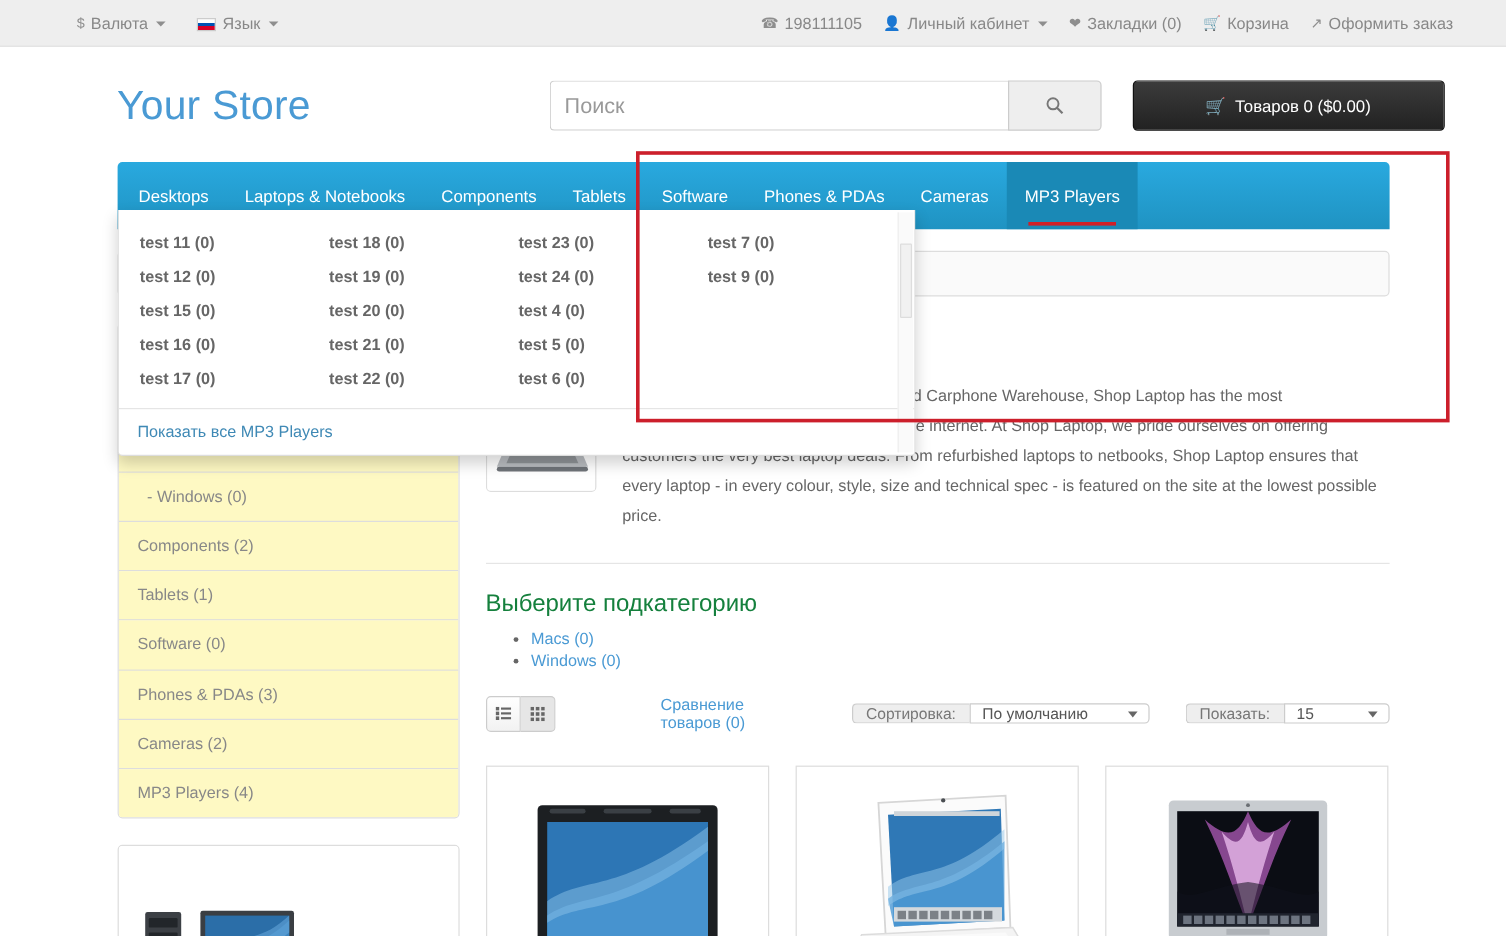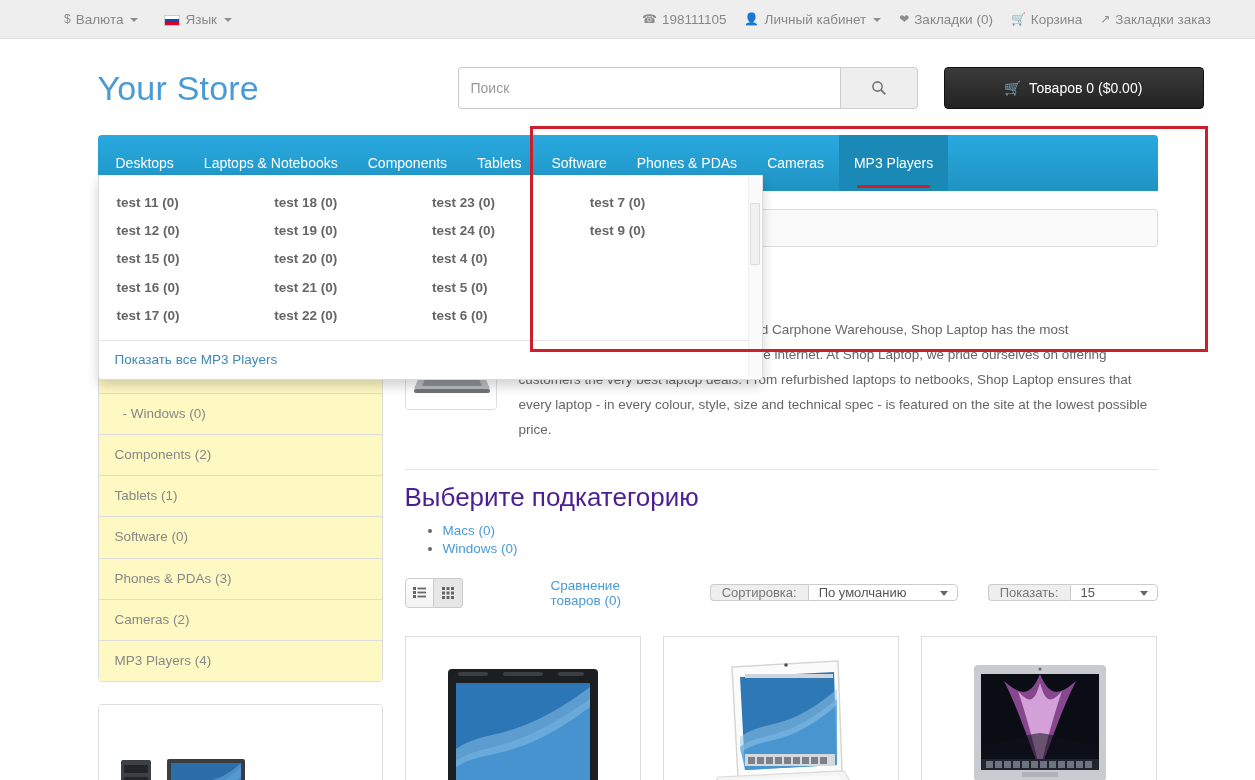--- a/index.html
+++ b/index.html
@@ -46,21 +46,21 @@
   
   .header { display:flex; align-items:center; height:84px; padding-top:14px; }
   .logo {
     font-size:34px; color:#4a9ad4; font-weight:400;
     letter-spacing:.2px; margin-left:46px; white-space:nowrap;
   }
   .search-wrap { margin-left:auto; display:flex; width:460px; height:42px; }
   .search-input {
     flex:1; border:1px solid #cccccc; border-right:none;
     border-radius:4px 0 0 4px; padding:0 12px;
-    font-size:14px; color:#737373; outline:none;
+    font-size:18px; color:#737373; outline:none;
     font-family:"Liberation Sans", sans-serif; background:#fff;
   }
   .search-input::placeholder { color:#999; }
   .search-btn {
     width:78px; background:#eeeeee; border:1px solid #cccccc;
     border-radius:0 4px 4px 0; cursor:pointer;
     display:flex; align-items:center; justify-content:center;
     color:#777; font-size:16px;
   }
   .cart-btn {
@@ -167,21 +167,21 @@
   .cat-desc { display:flex; gap:22px; align-items:flex-start; }
   .cat-thumb {
     width:92px; height:92px; flex:0 0 92px;
     border:1px solid #dddddd; border-radius:4px; background:#fff;
     position:relative; overflow:hidden;
   }
   .cat-text { font-size:13.5px; line-height:1.85; color:#666; flex:1; }
 
   .hr { border-top:1px solid #e5e5e5; margin:26px 0 0 0; }
 
-  .sub-title { font-size:26px; color:#4c1d95; font-weight:400; margin:12px 0 10px 0; }
+  .sub-title { font-size:20px; color:#15803d; font-weight:400; margin:22px 0 10px 0; }
   .sub-list { margin:0 0 0 0; padding-left:38px; }
   .sub-list li { margin:3px 0; }
   .sub-list a { color:#4a9ad4; text-decoration:none; font-size:13.5px; cursor:pointer; }
 
   
   .toolbar { display:flex; align-items:center; margin-top:22px; gap:0; }
   .btn-group { display:flex; }
   .vbtn {
     width:29px; height:30px; border:1px solid #cccccc;
     background:linear-gradient(to bottom,#fff,#f2f2f2);
@@ -255,21 +255,21 @@
       <div class="tb-item">
         <span class="ic">❤</span>
         <span>Закладки (0)</span>
       </div>
       <div class="tb-item">
         <span class="ic">🛒</span>
         <span>Корзина</span>
       </div>
       <div class="tb-item">
         <span class="ic">↗</span>
-        <span>Закладки заказ</span>
+        <span>Оформить заказ</span>
       </div>
     </div>
   </div>
 
   <div class="container">
 
     <div class="header">
       <div class="logo">Your Store</div>
       <div class="search-wrap">
         <input class="search-input" type="text" placeholder="Поиск" style="">

